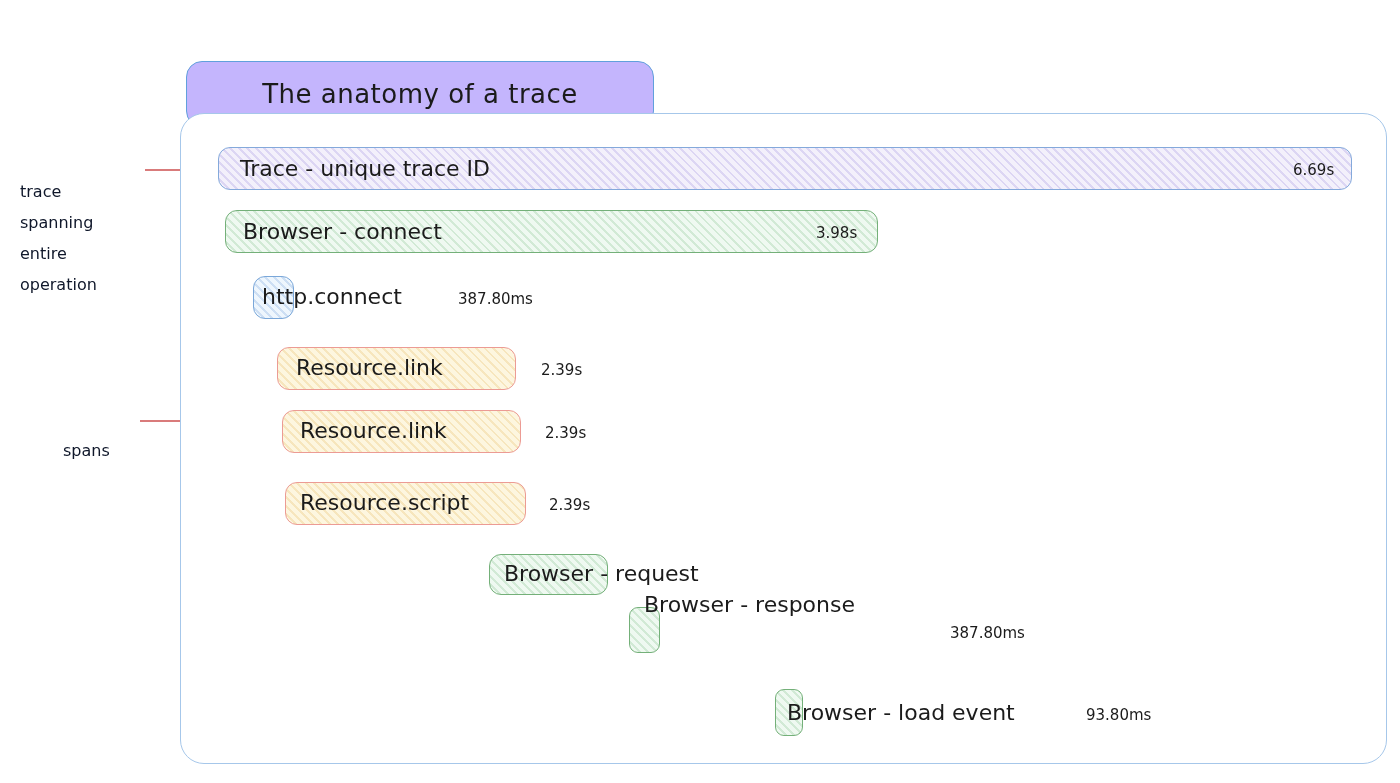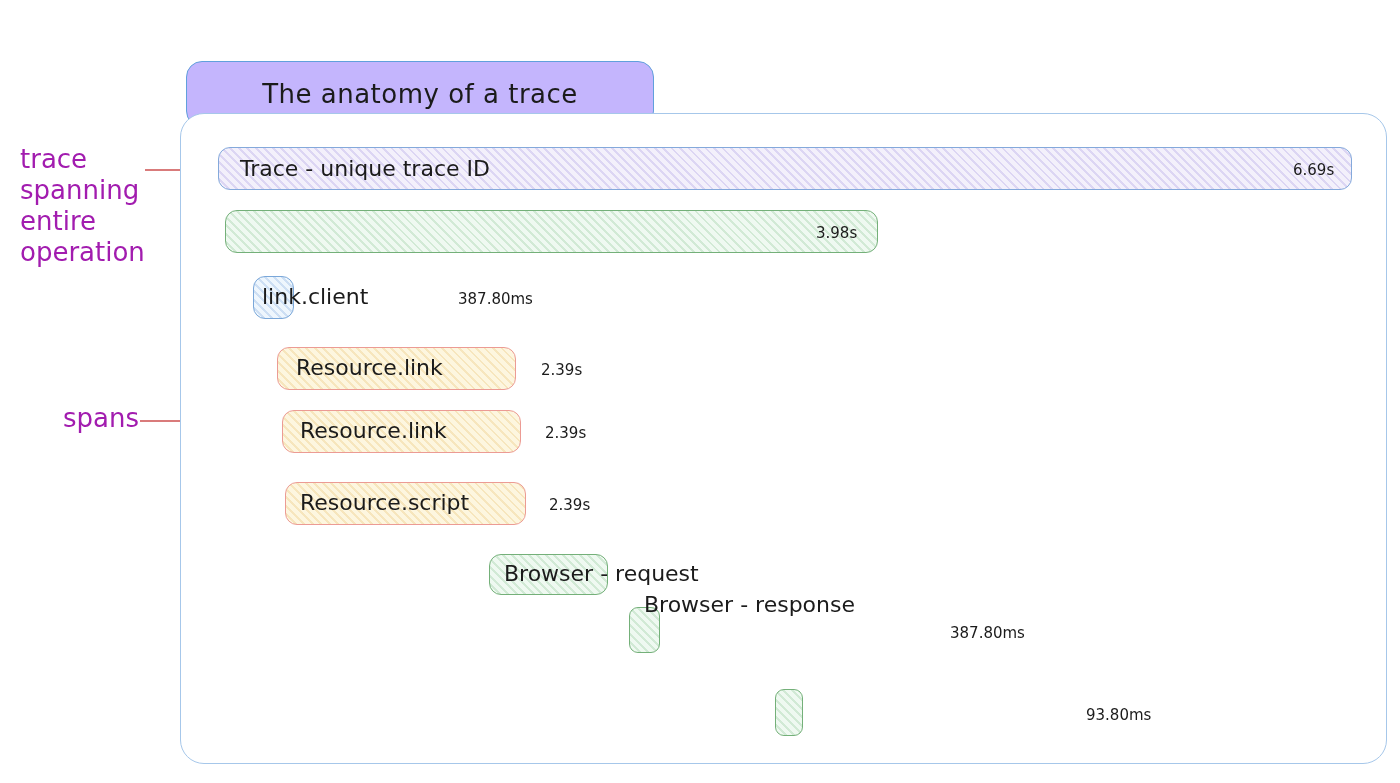--- a/index.html
+++ b/index.html
@@ -23,21 +23,21 @@
   .title-box .title-text{font-size:26px;letter-spacing:.5px;}
 
   
   .trace-container{
     position:absolute;left:180px;top:113px;width:1205px;height:649px;
     border:1.6px solid #a6c7ea;border-radius:24px;
     background:#ffffff;
   }
 
   
-  .annotation{position:absolute;font-size:26px;line-height:31px;color:#a21caf;}
+  .annotation{position:absolute;font-size:16px;line-height:31px;color:#0f172a;margin-top:32px;}
   .annotation-trace{left:20px;top:144px;}
   .annotation-spans{left:63px;top:403px;}
   .red{background:#d97b7b;}
   .pointer-h1{position:absolute;left:145px;top:169px;width:62px;height:2px;}
   .pointer-tick1{position:absolute;left:205px;top:149px;width:2px;height:44px;}
   .pointer-h2{position:absolute;left:140px;top:420px;width:73px;height:2px;}
   .red-vline{position:absolute;left:210px;top:200px;width:2px;height:556px;background:#e08a8a;}
 
   
   .box{position:absolute;border-style:solid;border-width:1.6px;box-sizing:border-box;}
@@ -123,24 +123,25 @@
   <div class="pointer-h2 red"></div>
   <div class="red-vline"></div>
 
   <div class="trace-container"></div>
 
   <div class="box fill-purple" id="box-trace"></div>
   <span class="label" id="label-trace">Trace - unique trace ID</span>
   <span class="duration" id="dur-trace">6.69s</span>
 
   <div class="box fill-green" id="box-connect"></div>
+  <span class="label" id="label-connect">Browser - connect</span>
   <span class="duration" id="dur-connect">3.98s</span>
 
   <div class="box fill-blue" id="box-http"></div>
-  <span class="label" id="label-http">link.client</span>
+  <span class="label" id="label-http">http.connect</span>
   <span class="duration" id="dur-http">387.80ms</span>
 
   <div class="box fill-yellow" id="box-rlink1"></div>
   <span class="label" id="label-rlink1">Resource.link</span>
   <span class="duration" id="dur-rlink1">2.39s</span>
 
   <div class="box fill-yellow" id="box-rlink2"></div>
   <span class="label" id="label-rlink2">Resource.link</span>
   <span class="duration" id="dur-rlink2">2.39s</span>
 
@@ -149,15 +150,16 @@
   <span class="duration" id="dur-rscript">2.39s</span>
 
   <div class="box fill-green" id="box-request"></div>
   <span class="label" id="label-request">Browser - request</span>
 
   <div class="box fill-green" id="box-response"></div>
   <span class="label" id="label-response">Browser - response</span>
   <span class="duration" id="dur-response">387.80ms</span>
 
   <div class="box fill-green" id="box-load"></div>
+  <span class="label" id="label-load">Browser - load event</span>
   <span class="duration" id="dur-load">93.80ms</span>
 
 </div>
 
 </body></html>

